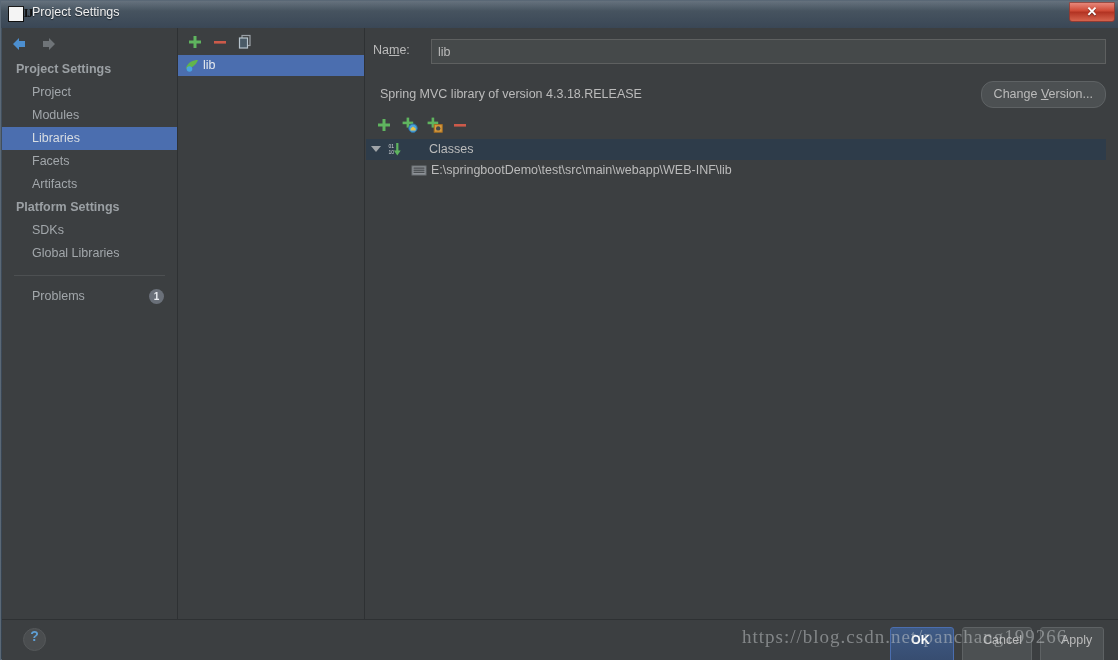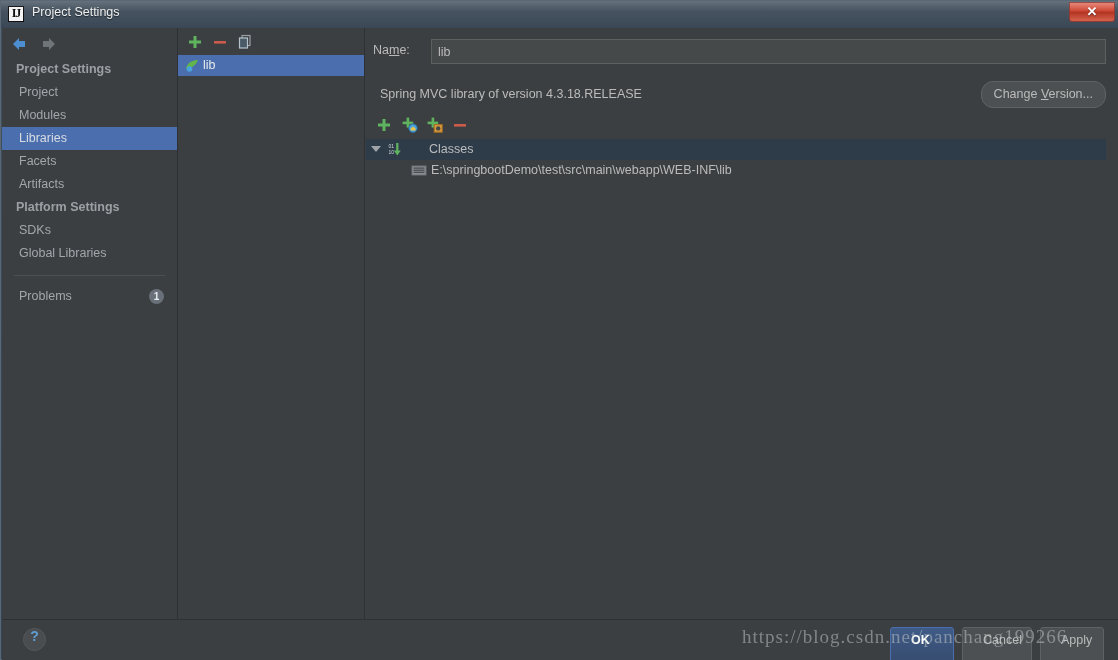--- a/index.html
+++ b/index.html
@@ -54,20 +54,21 @@
   .title-ij-icon span {
     position: absolute;
     left: 0; top: -1px;
     width: 14px;
     text-align: center;
     font-family: "Liberation Serif", serif;
     font-size: 12px;
     font-weight: bold;
     color: #101010;
     letter-spacing: -1px;
+    padding-left: 12px;
   }
   .title-text {
     position: absolute;
     left: 31px; top: 4px;
     font-size: 12.5px;
     color: #f0f0f0;
     text-shadow: 0 1px 1px rgba(0,0,0,0.55);
     white-space: nowrap;
   }
   .close-btn {
@@ -134,21 +135,21 @@
     padding-left: 14px;
     font-size: 12.5px;
     font-weight: bold;
     color: #9ba0a4;
     white-space: nowrap;
   }
   .nav-item {
     position: relative;
     height: 23px;
     line-height: 23px;
-    padding-left: 17px;
+    padding-left: 30px;
     font-size: 12.5px;
     color: #a2a7ab;
     white-space: nowrap;
     cursor: default;
   }
   .nav-item.selected {
     background: #4b6eaf;
     color: #d8dde2;
   }
   .nav-sep {

